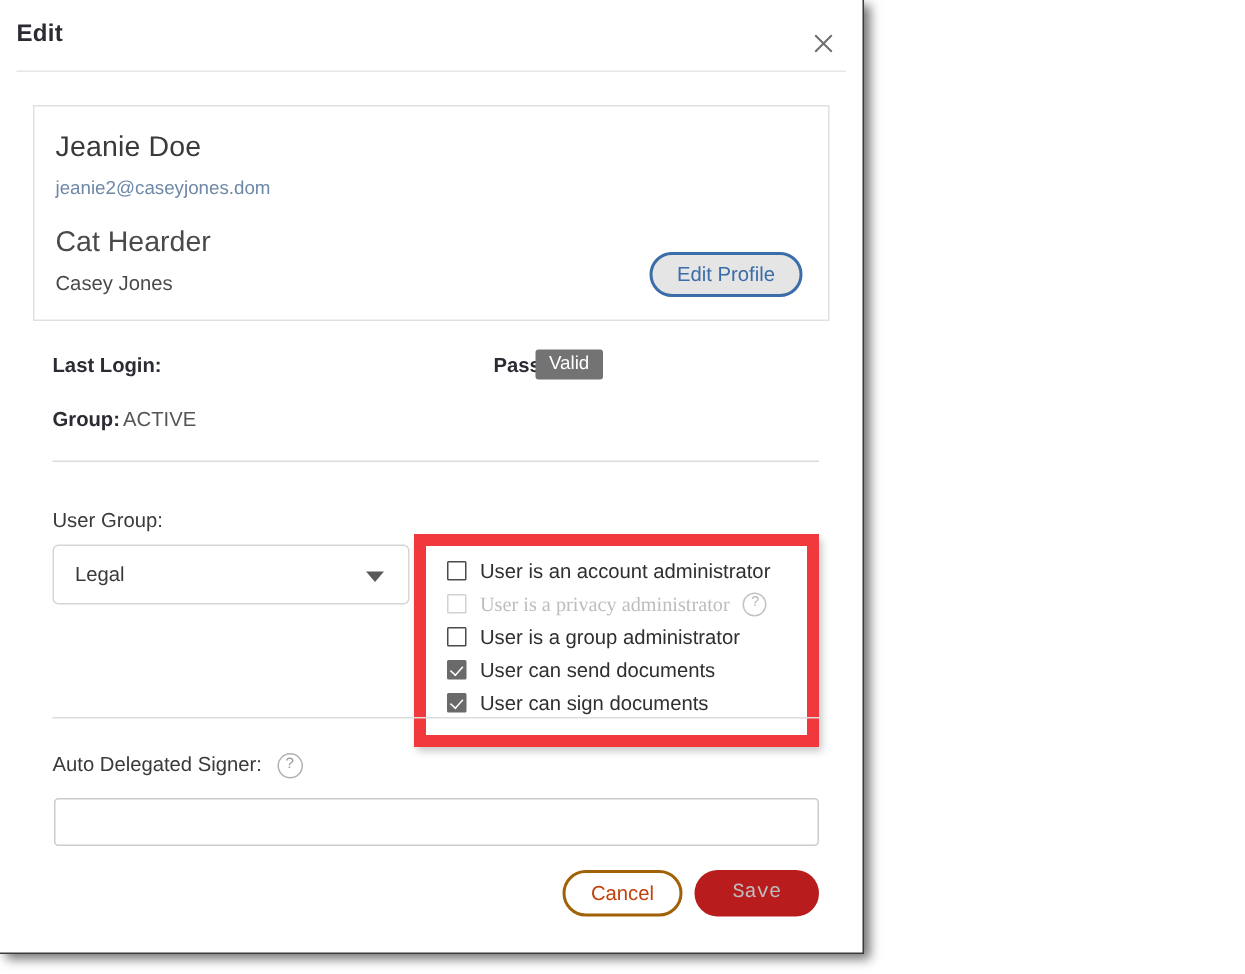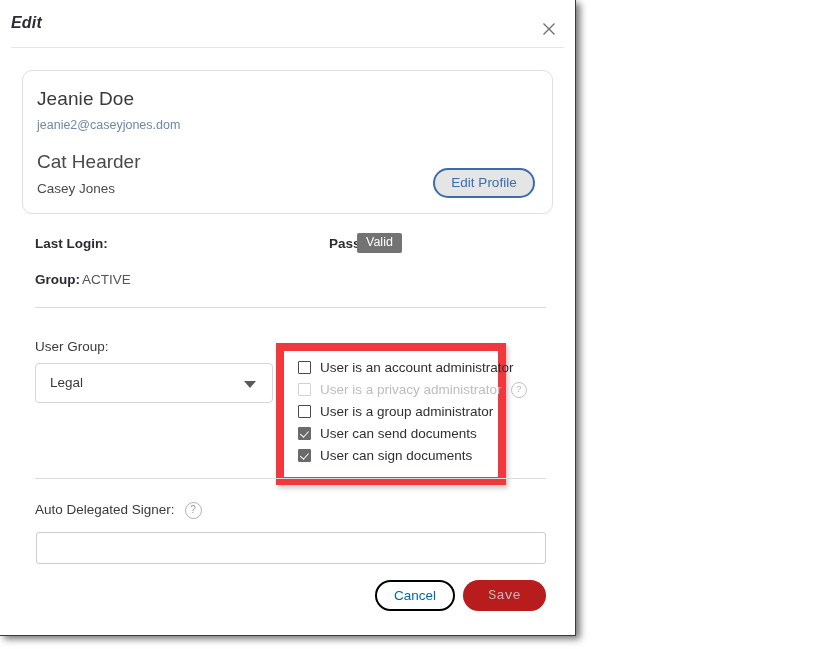--- a/index.html
+++ b/index.html
@@ -28,21 +28,20 @@
     box-shadow: 4px 3px 7px rgba(0,0,0,0.55);
     border-right: 1px solid #3b3b3b;
     border-bottom: 1px solid #3b3b3b;
     overflow: hidden;
   }
 
   
   #dialog-header {
     position: relative;
     height: 60px;
-    font-style: italic;
   }
   #dialog-title {
     position: absolute;
     left: 11px;
     top: 14px;
     font-size: 16px;
     font-weight: bold;
     color: #2b2b33;
     letter-spacing: 0.2px;
   }
@@ -65,21 +64,21 @@
   }
 
   
   #profile-card {
     position: absolute;
     left: 22px;
     top: 70px;
     width: 531px;
     height: 144px;
     border: 1px solid #e0e0e0;
-    border-radius: 10px;
+    border-radius: 0;
     box-sizing: border-box;
     background: #fff;
   }
   #profile-name {
     position: absolute;
     left: 14px;
     top: 17px;
     font-size: 19px;
     color: #3a3a3a;
     letter-spacing: 0.1px;
@@ -196,22 +195,22 @@
     height: 0;
     border-left: 6px solid transparent;
     border-right: 6px solid transparent;
     border-top: 7px solid #5a5a5a;
   }
 
   
   #permissions-highlight {
     position: absolute;
     left: 276px;
-    top: 343px;
-    width: 230px;
+    top: 356px;
+    width: 270px;
     height: 142px;
     border: 8px solid #f0383d;
     box-sizing: border-box;
     background: #ffffff;
     box-shadow: 2px 3px 5px rgba(0,0,0,0.22);
   }
   #permissions-list {
     position: absolute;
     left: 14px;
     top: 6px;
@@ -252,21 +251,21 @@
   }
   .perm-box.disabled {
     border-color: #d2d2d2;
     cursor: default;
   }
   .perm-label {
     font-size: 13.5px;
     color: #2f2f2f;
     white-space: nowrap;
   }
-  .perm-label.disabled { color: #bdbdbd; }
+  .perm-label.disabled { color: #bdbdbd; font-family: Liberation Serif, serif; }
   .help-icon {
     width: 14px;
     height: 14px;
     border: 1.3px solid #c3c3c3;
     border-radius: 50%;
     color: #b5b5b5;
     font-size: 9.5px;
     line-height: 12px;
     text-align: center;
     margin-left: 9px;
@@ -315,24 +314,24 @@
     background: #fff;
   }
 
   
   #cancel-button {
     position: absolute;
     left: 375px;
     top: 580px;
     width: 80px;
     height: 31px;
-    border: 2px solid #000000;
+    border: 2px solid #a16207;
     border-radius: 16px;
     background: #fff;
-    color: #0369a1;
+    color: #c2410c;
     font-size: 13.5px;
     font-family: "Liberation Sans", sans-serif;
     cursor: pointer;
     padding: 0;
   }
   #save-button {
     position: absolute;
     left: 463px;
     top: 580px;
     width: 83px;

